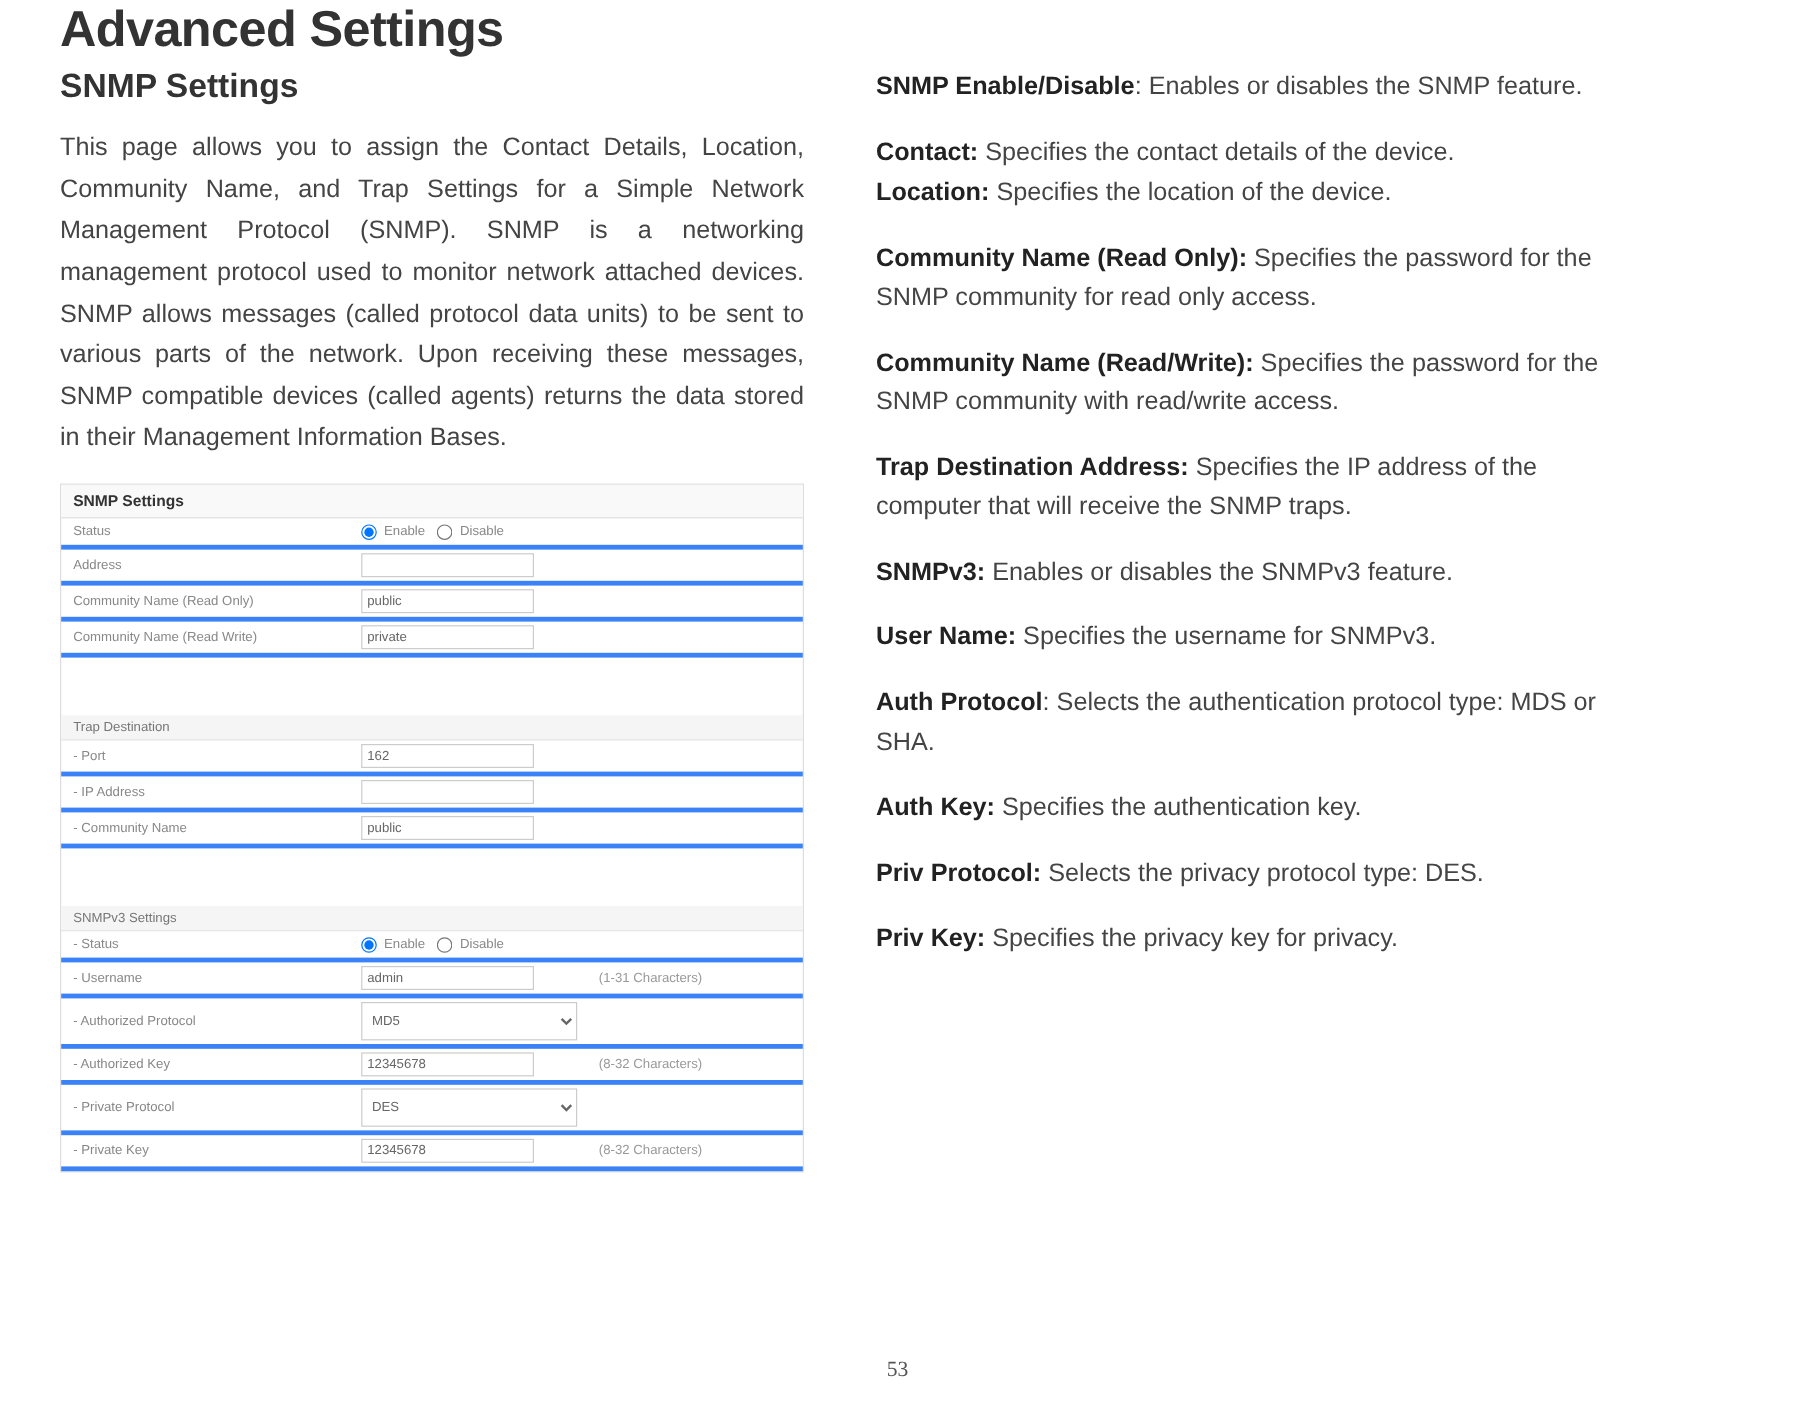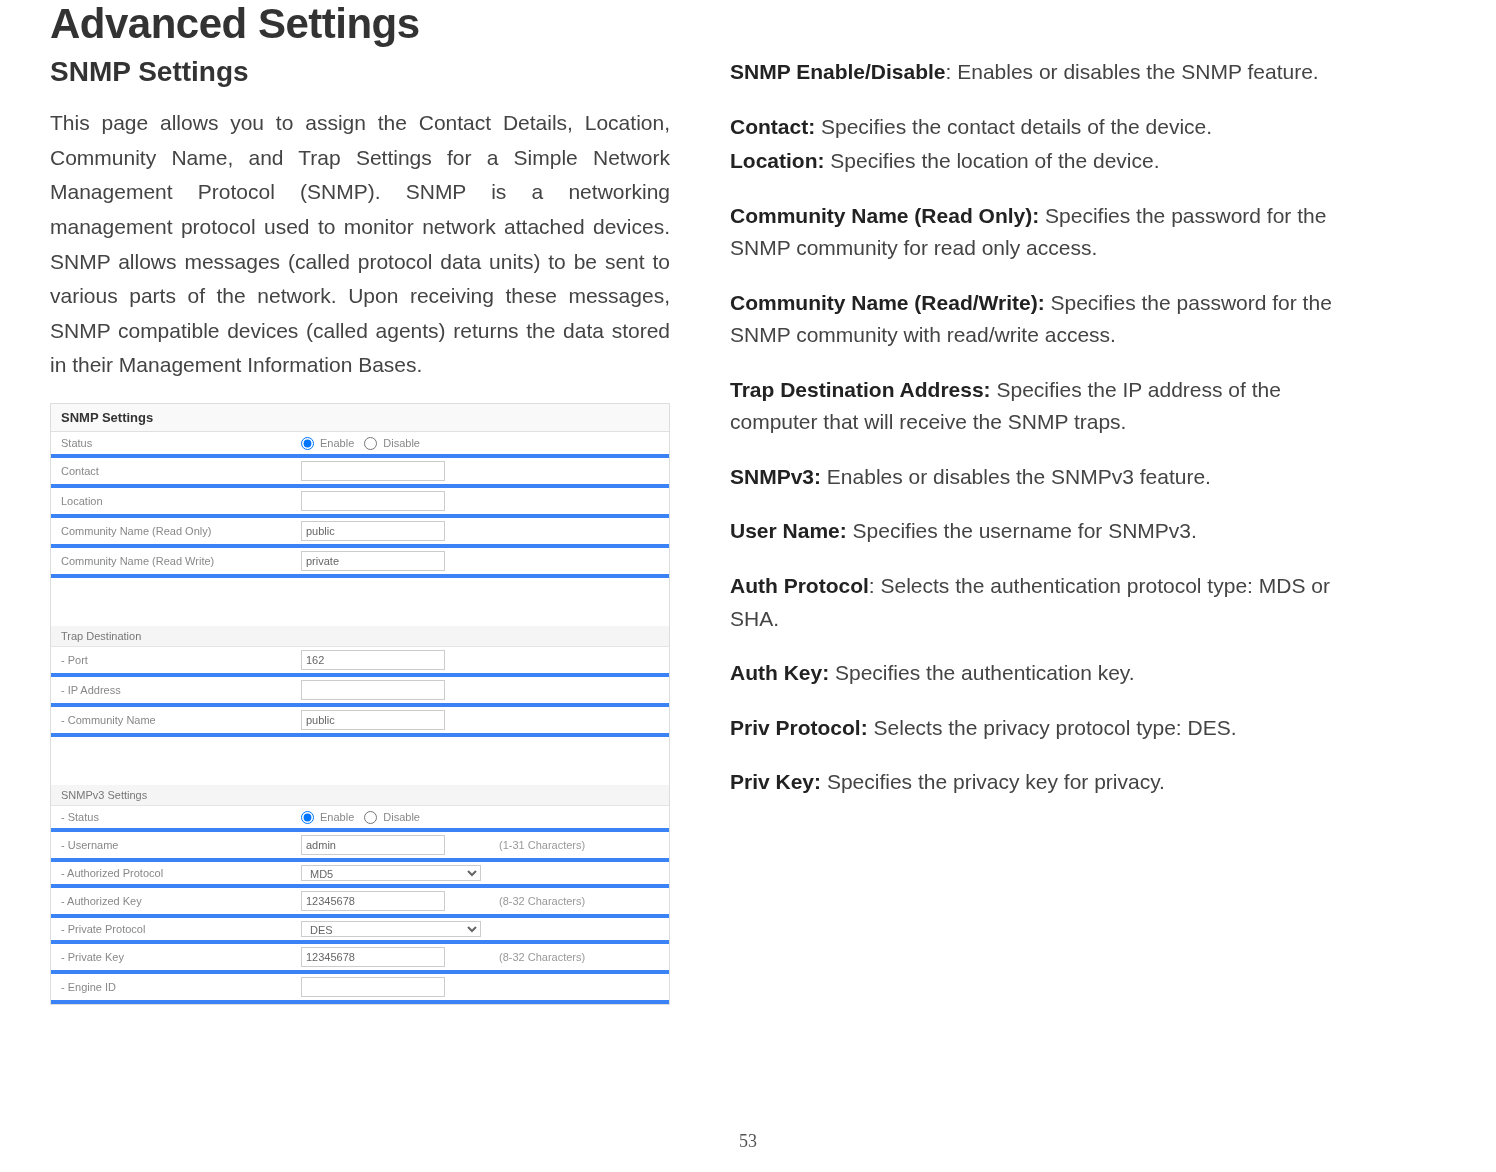--- a/index.html
+++ b/index.html
@@ -109,21 +109,21 @@
       padding: 2px 4px;
       height: 20px;
       width: 144px;
     }
     .snmp-select {
       border: 1px solid #ccc;
       background: #fff;
       font-size: 11px;
       color: #666;
       padding: 1px 4px;
-      height: 16px;
+      height: 32px;
       width: 180px;
     }
     .radio-wrap {
       display: flex;
       align-items: center;
       gap: 4px;
       font-size: 11px;
       color: #888;
     }
     .radio-wrap input { margin: 0 2px 0 6px; }
@@ -155,32 +155,26 @@
         <div class="snmp-label">Status</div>
         <div class="snmp-control radio-wrap">
           <input type="radio" checked="" style="">
           <span>Enable</span>
           <input type="radio" style="">
           <span>Disable</span>
         </div>
       </div>
 
       <div class="snmp-row">
-        <div class="snmp-label">Contact</div>
+        <div class="snmp-label">Address</div>
         <div class="snmp-control">
             <input class="snmp-input" value="" style="">
           </div>
       </div>
 
-      <div class="snmp-row">
-        <div class="snmp-label">Location</div>
-        <div class="snmp-control">
-            <input class="snmp-input" value="" style="">
-          </div>
-      </div>
 
       <div class="snmp-row">
         <div class="snmp-label">Community Name (Read Only)</div>
         <div class="snmp-control">
             <input class="snmp-input" value="public" style="">
           </div>
       </div>
 
       <div class="snmp-row">
         <div class="snmp-label">Community Name (Read Write)</div>
@@ -255,26 +249,20 @@
       </div>
 
       <div class="snmp-row">
         <div class="snmp-label">- Private Key</div>
         <div class="snmp-control">
             <input class="snmp-input" value="12345678" style="">
           </div>
         <div class="snmp-hint">(8-32 Characters)</div>
       </div>
 
-      <div class="snmp-row">
-        <div class="snmp-label">- Engine ID</div>
-        <div class="snmp-control">
-            <input class="snmp-input" value="" style="">
-          </div>
-      </div>
     </div>
   </div>
 
   <div class="col-right">
     <p class="def-block"><strong>SNMP Enable/Disable</strong><span>: Enables or disables the SNMP feature.</span></p>
     <p class="def-block def-tight"><strong>Contact:</strong><span> Specifies the contact details of the device.</span></p>
     <p class="def-block"><strong>Location:</strong><span> Specifies the location of the device.</span></p>
     <p class="def-block"><strong>Community Name (Read Only):</strong><span> Specifies the password for the SNMP community for read only access.</span></p>
     <p class="def-block"><strong>Community Name (Read/Write):</strong><span> Specifies the password for the SNMP community with read/write access.</span></p>
     <p class="def-block"><strong>Trap Destination Address:</strong><span> Specifies the IP address of the computer that will receive the SNMP traps.</span></p>

